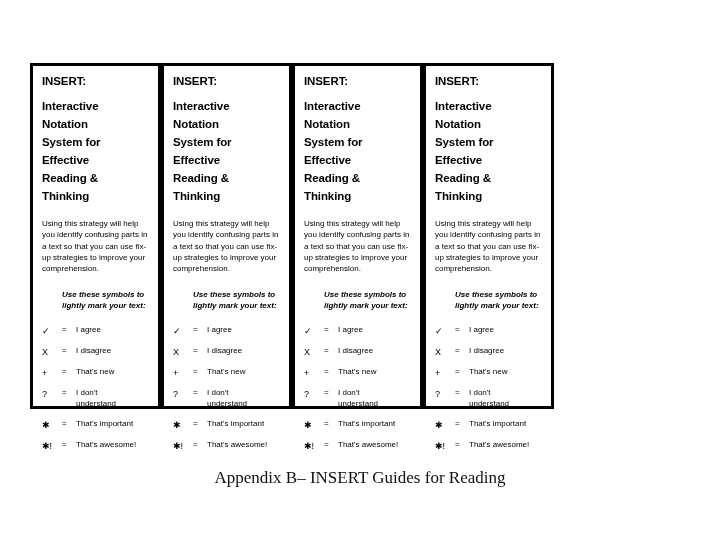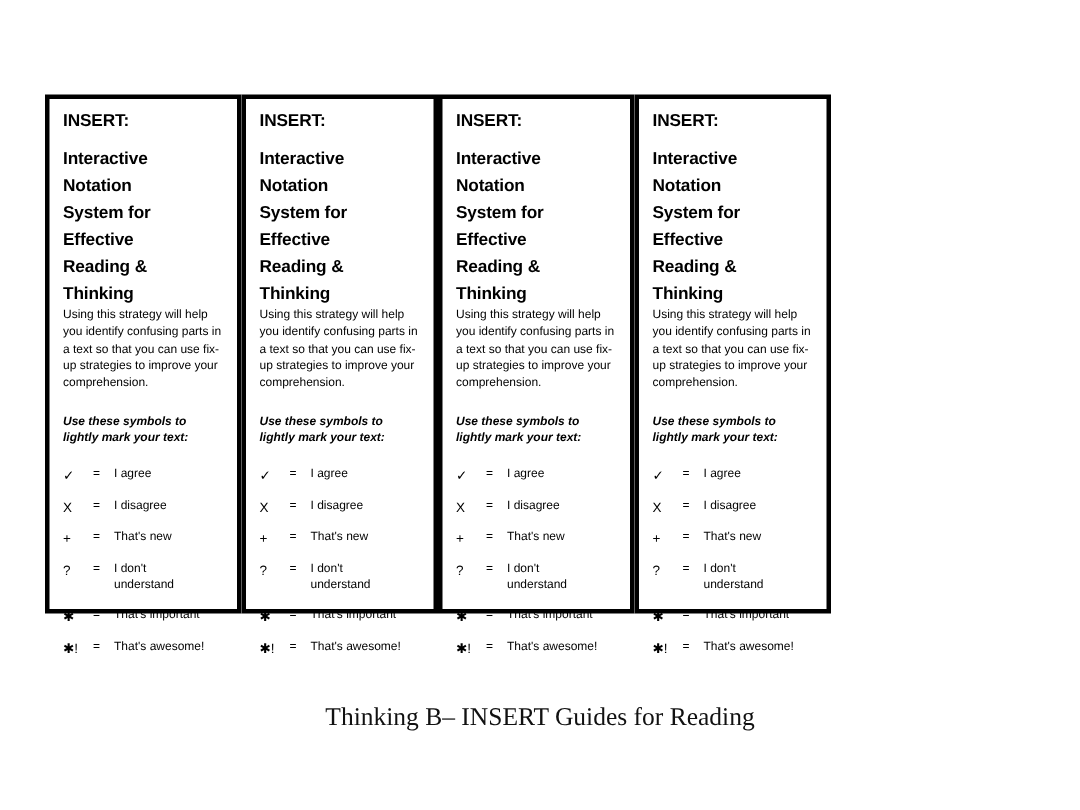--- a/index.html
+++ b/index.html
@@ -57,36 +57,37 @@
   }
   .card-title .t-insert {
     display: block;
     margin-bottom: 13px;
   }
   .card-title .t-line {
     display: block;
     margin-bottom: 6.5px;
   }
   .card-title .t-line.last {
-    margin-bottom: 2px;
+    margin-bottom: 16px;
   }
 
   .card-body {
     font-size: 8px;
     line-height: 1.42;
     color: #000000;
   }
 
   .card-instruction {
     margin-top: 14px;
     font-size: 8px;
     font-style: italic;
     font-weight: 600;
     line-height: 1.42;
     color: #000000;
+    margin-left: 20px;
   }
 
   .symbol-list {
     margin-top: 13px;
     display: flex;
     flex-direction: column;
   }
 
   .symbol-row {
     display: flex;
@@ -322,15 +323,15 @@
         <div class="symbol-row">
           <span class="sym-glyph">✱!</span>
           <span class="sym-eq">=</span>
           <span class="sym-label">That's awesome!</span>
         </div>
       </div>
     </div>
 
   </div>
 
-  <div id="caption">Thinking B– INSERT Guides for Reading</div>
+  <div id="caption">Appendix B– INSERT Guides for Reading</div>
 
 </div>
 
 </body></html>

